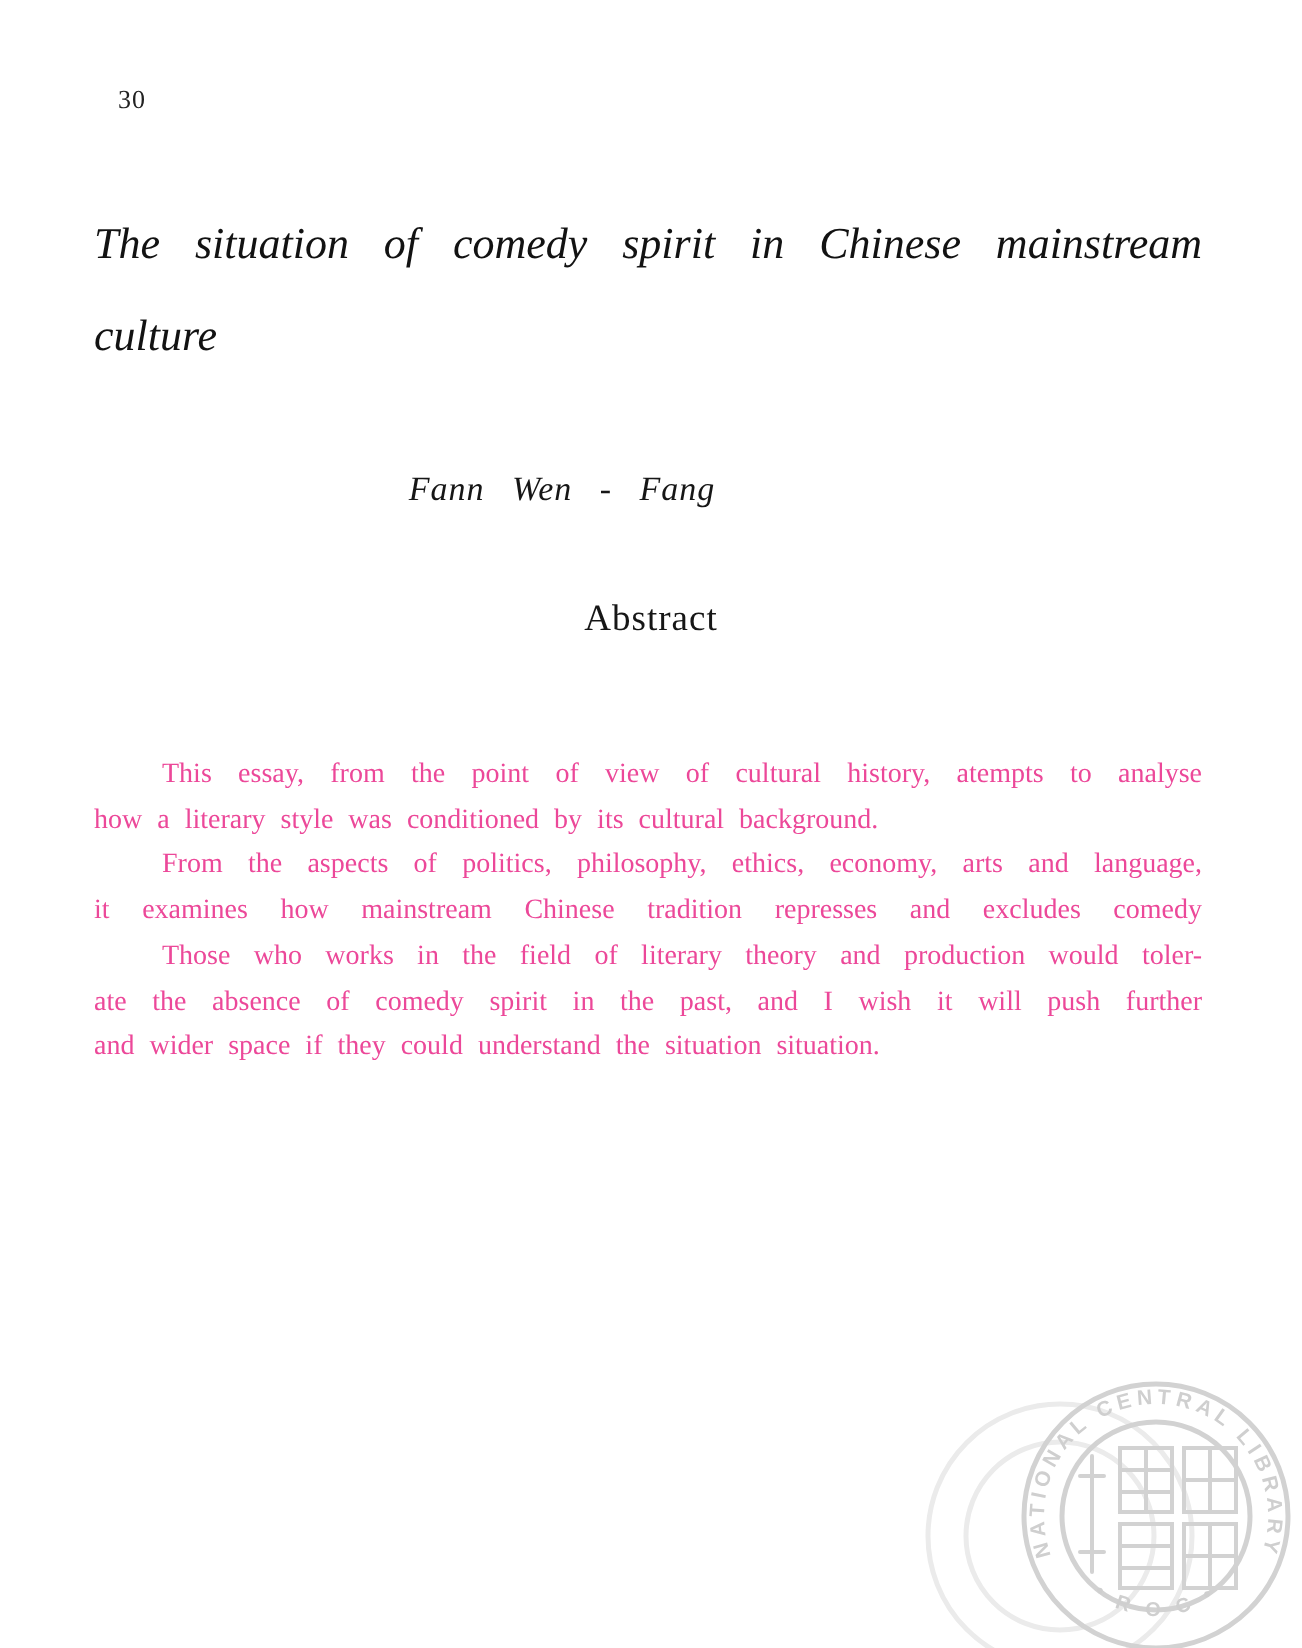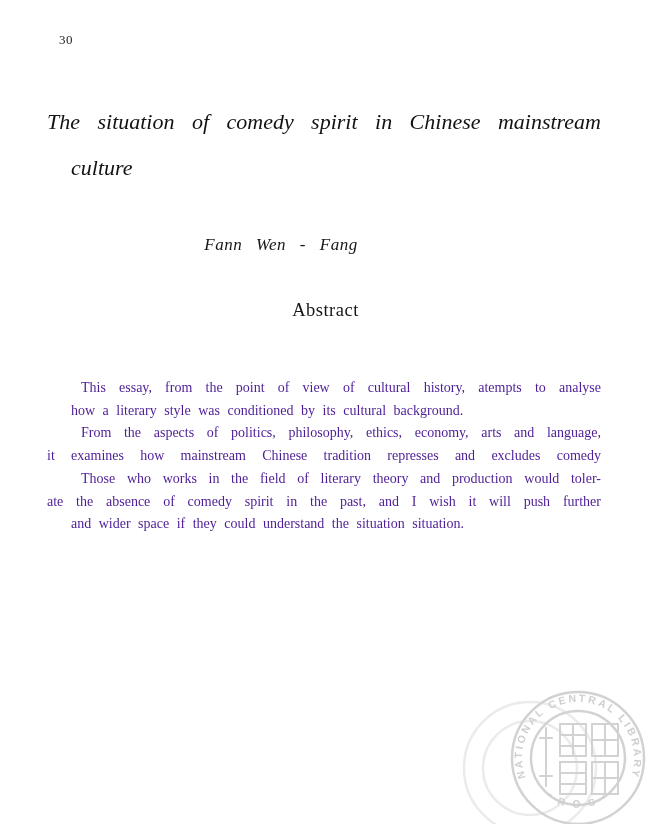--- a/index.html
+++ b/index.html
@@ -2,43 +2,43 @@
 <html><head>
 <meta charset="utf-8">
 <style>
   html,body { margin:0; padding:0; background:#ffffff; }
   .page {
     position:relative; width:651px; height:824px;
     background:#ffffff; overflow:hidden;
     font-family:"Liberation Serif", serif; color:#1a1a1a;
   }
   .page-number {
-    position:absolute; left:59px; top:32px;
+    position:absolute; left:59px; top:42px;
     font-size:13px; letter-spacing:0.5px; color:#222;
   }
   .title {
     position:absolute; left:47px; top:99px; width:554px;
     font-size:22px; line-height:46px; color:#121212;
     word-spacing:4px;
     font-style:italic;
   }
   .jline { text-align:justify; text-align-last:justify; }
-  .jlast { text-align:justify; text-align-last:left;margin-left:24px; }
+  .jlast { text-align:justify; text-align-last:left; }
   .author {
     position:absolute; left:0; top:235px; width:562px;
     text-align:center; font-style:italic; font-size:17px;
     word-spacing:9px; letter-spacing:0.5px; color:#161616;
   }
   .abstract-heading {
     position:absolute; left:0; top:300px; width:651px;
     text-align:center; font-size:18.5px; letter-spacing:0.5px; color:#161616;
   }
   .abstract {
     position:absolute; left:47px; top:377px; width:554px;
-    font-size:14px; line-height:22.7px; word-spacing:4px; color:#4c1d95;
+    font-size:14px; line-height:22.7px; word-spacing:4px; color:#ec4899;
   }
   .abstract .indent { text-indent:34px; }
   .seal {
     position:absolute; left:0; top:0; width:651px; height:824px;
     pointer-events:none;
   }
   .seal text {
     font-family:"Liberation Sans", sans-serif;
     fill:#cfcfcf;
   }

